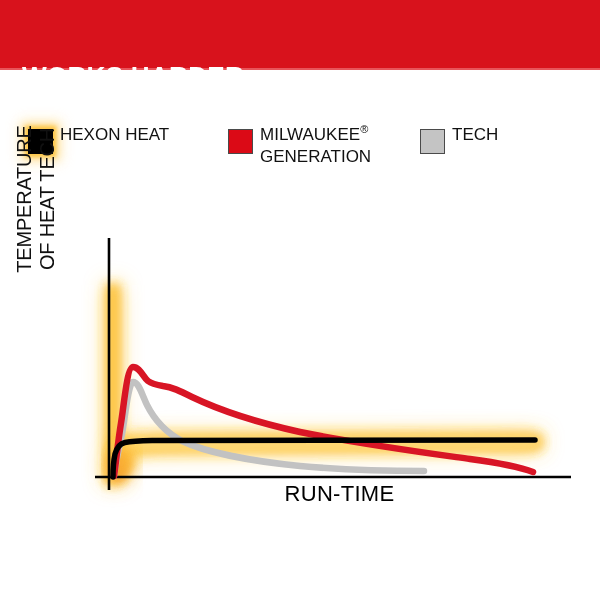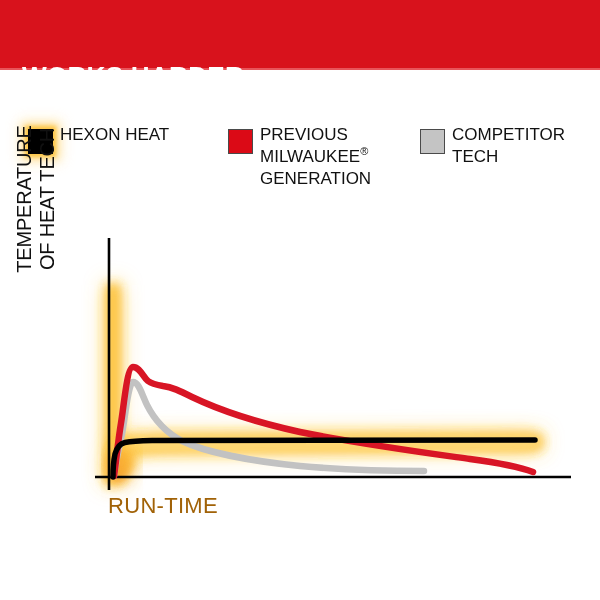--- a/index.html
+++ b/index.html
@@ -127,23 +127,24 @@
     line-height: 23px;
     text-align: center;
     letter-spacing: -0.2px;
     white-space: nowrap;
   }
   .ylabel .ln { display: block; }
 
   .xlabel {
     position: absolute;
     left: 108px;
-    top: 268px;
+    top: 256px;
     width: 463px;
-    color: #a16207;
+    text-align: center;
+    color: #000000;
     font-size: 22px;
     letter-spacing: 0.3px;
   }
 </style>
 </head>
 <body>
 
 <div id="root">
 
   <div class="banner"></div>
@@ -158,30 +159,28 @@
     <div class="legend-item i0">
       <span class="swatch black"></span>
       <span class="legend-label">
         <span class="ln">HEXON HEAT</span>
       </span>
     </div>
 
     <div class="legend-item i1">
       <span class="swatch red"></span>
       <span class="legend-label">
-        <span class="ln">PREVIOUS</span>
         <span class="ln"><span>MILWAUKEE</span><sup class="reg">®</sup></span>
         <span class="ln">GENERATION</span>
       </span>
     </div>
 
     <div class="legend-item i2">
       <span class="swatch grey"></span>
       <span class="legend-label">
-        <span class="ln">COMPETITOR</span>
         <span class="ln">TECH</span>
       </span>
     </div>
 
   </div>
 
   <div class="chart">
 
     <svg width="600" height="300" viewBox="0 0 600 300">
       <defs>

